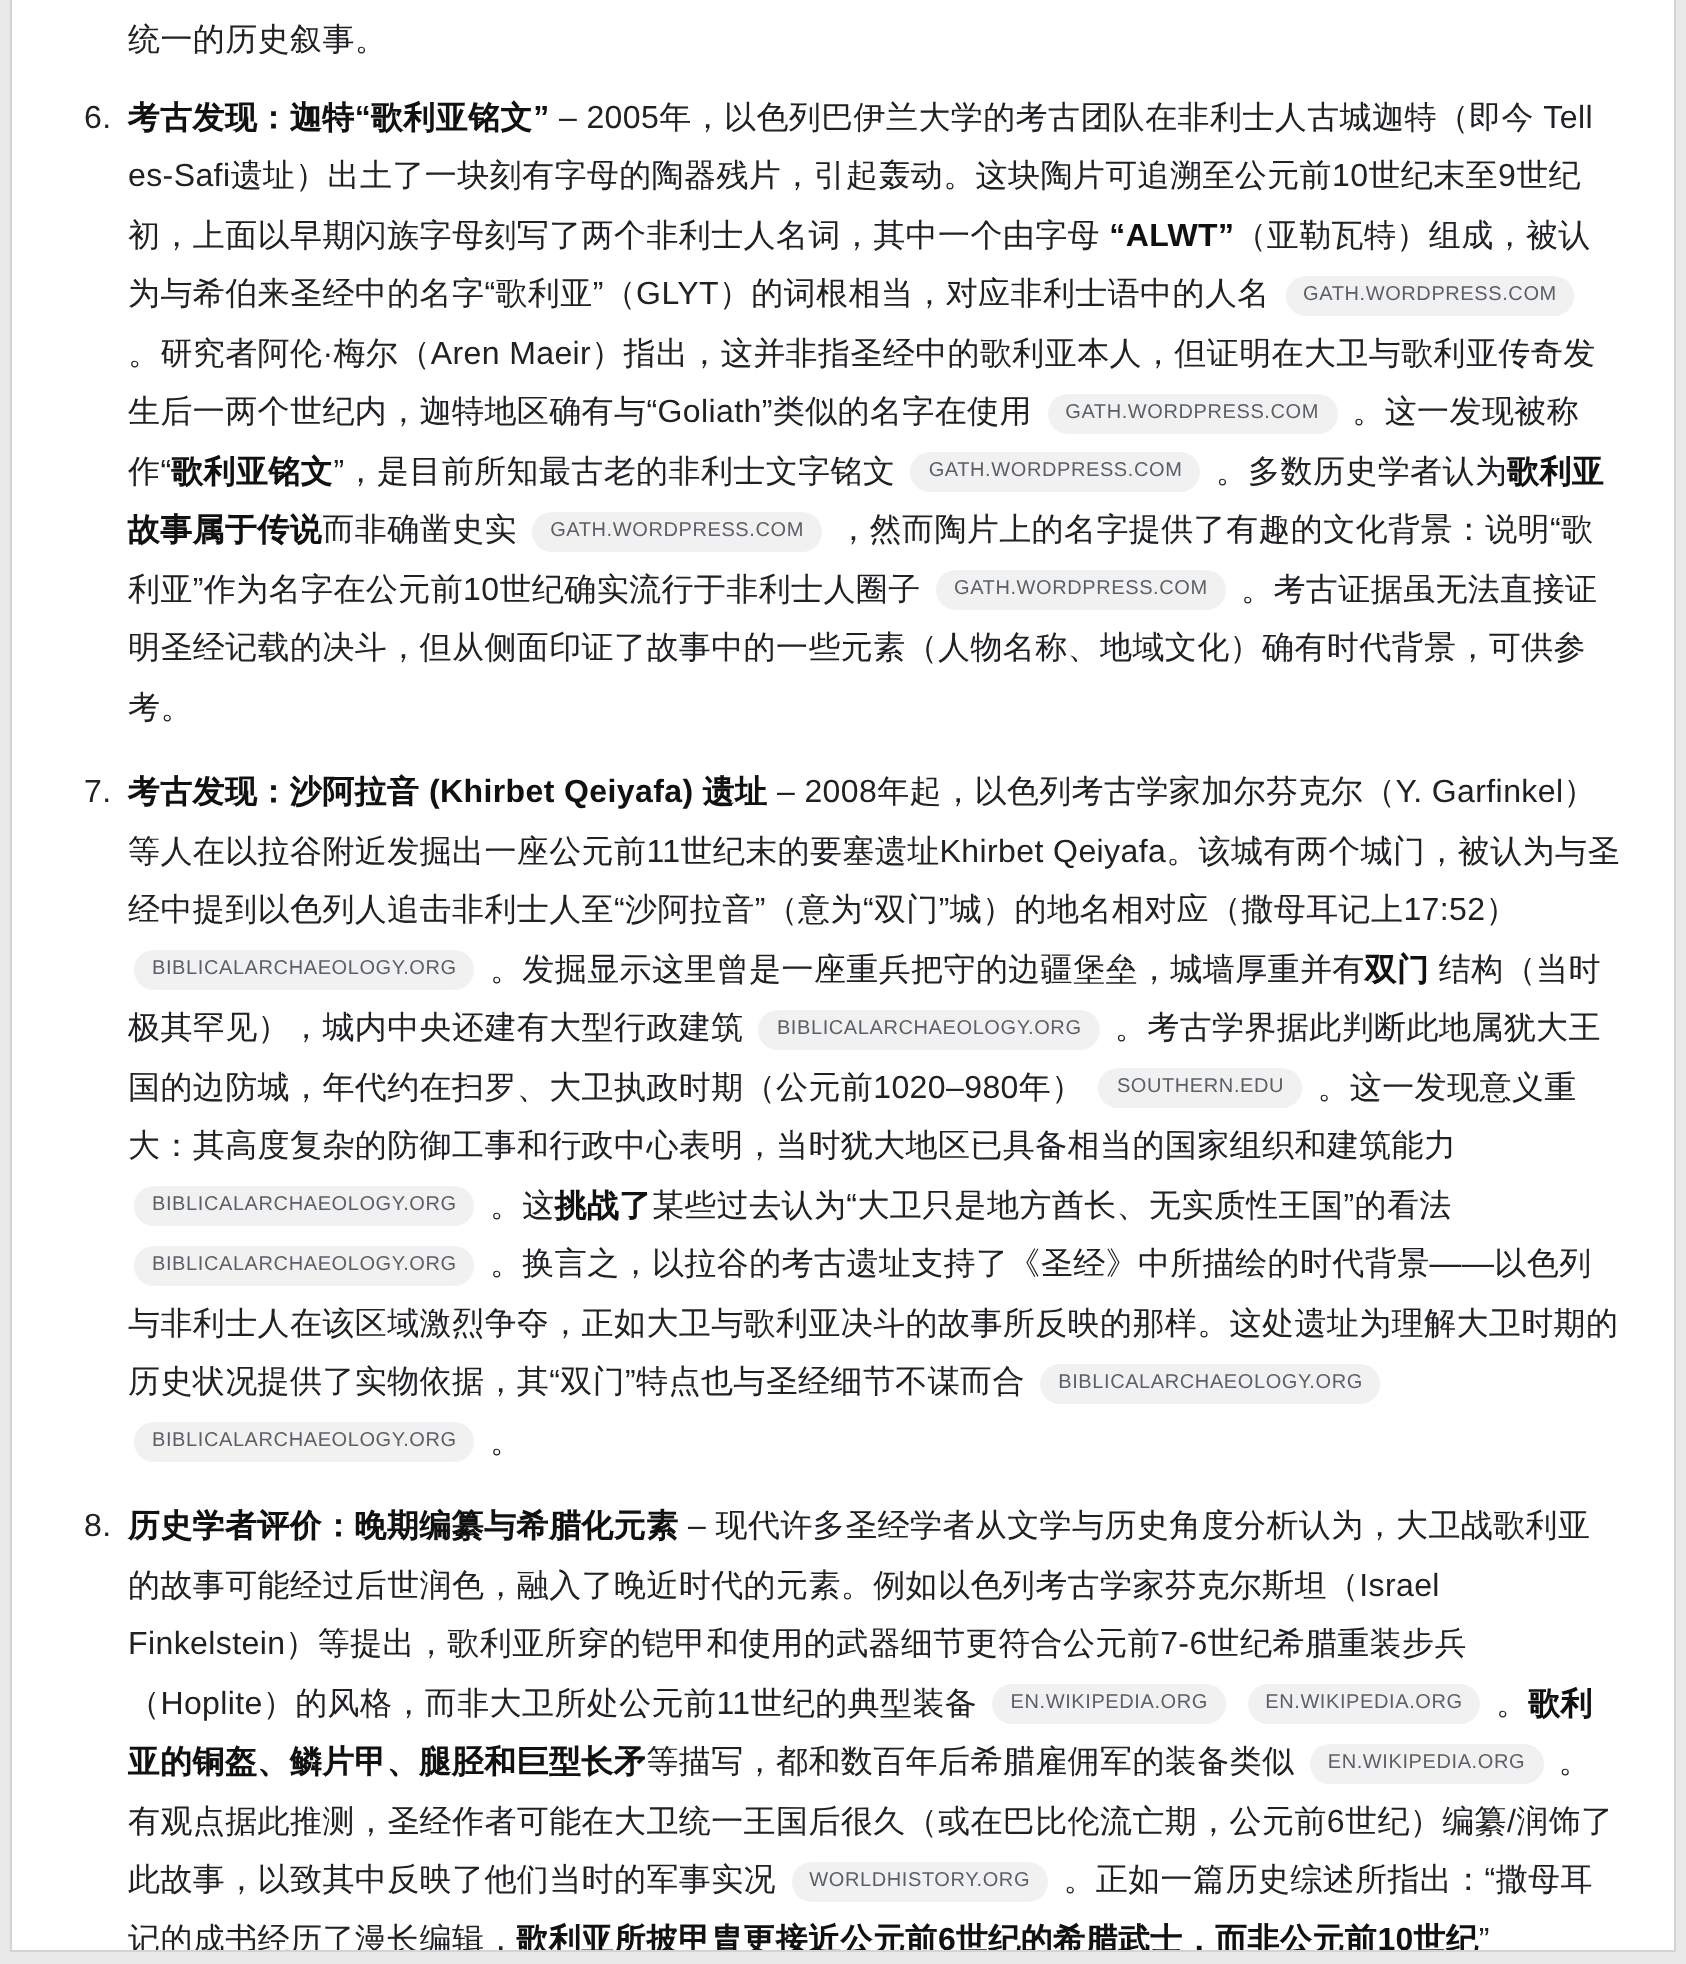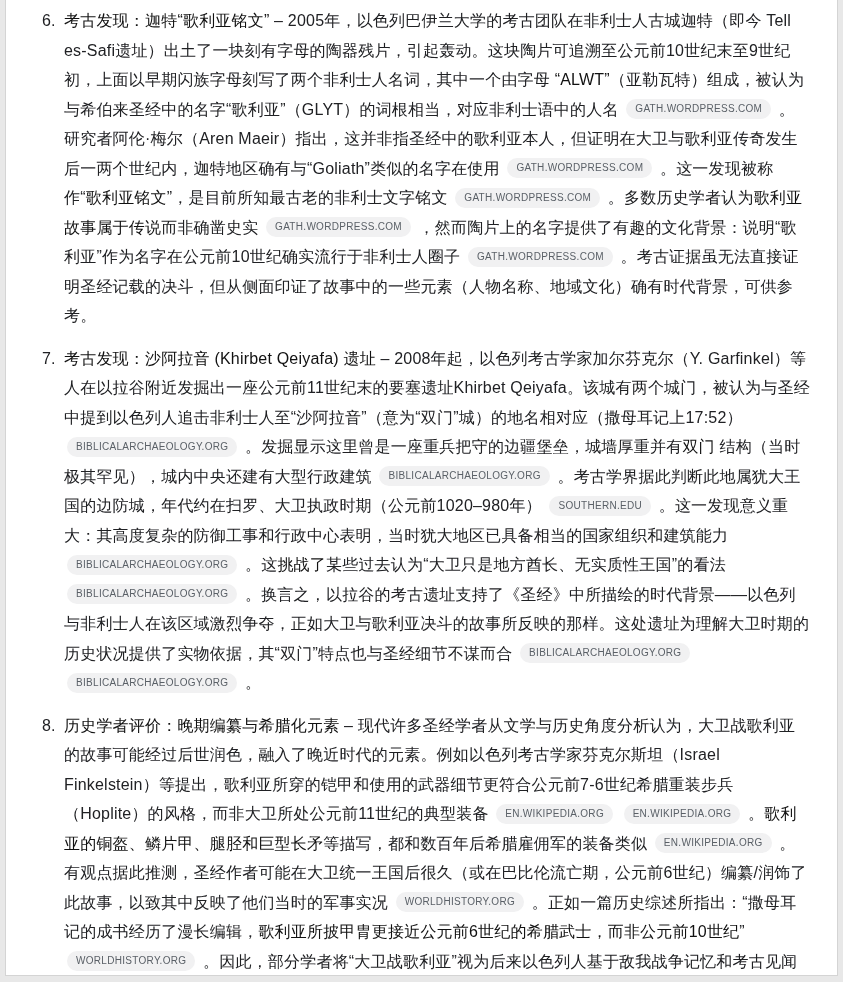--- a/index.html
+++ b/index.html
@@ -41,21 +41,21 @@
   }
   .item-number{
     flex:0 0 22px;
     width:22px;
   }
   .item-body{
     flex:1;
     min-width:0;
   }
   .item-body strong, .item-body b{
-    font-weight:normal;
+    font-weight:bold;
     color:#111111;
   }
   .pill{
     display:inline-block;
     background:#f1f1f2;
     color:#5a6067;
     font-size:10px;
     line-height:13px;
     padding:3px 9px 4px 9px;
     border-radius:11px;
@@ -64,20 +64,21 @@
     white-space:nowrap;
     margin:0 3px;
     cursor:pointer;
   }
 </style>
 </head>
 <body>
 
 <div class="page">
   <div class="content-card">
+    <p class="intro-paragraph">统一的历史叙事。</p>
     <div class="numbered-list">
         <div class="list-item">
           <span class="item-number">6.</span>
           <div class="item-body"><strong>考古发现：迦特“歌利亚铭文”</strong> – 2005年，以色列巴伊兰大学的考古团队在非利士人古城迦特（即今 Tell es-Safi遗址）出土了一块刻有字母的陶器残片，引起轰动。这块陶片可追溯至公元前10世纪末至9世纪初，上面以早期闪族字母刻写了两个非利士人名词，其中一个由字母 <strong>“ALWT”</strong>（亚勒瓦特）组成，被认为与希伯来圣经中的名字“歌利亚”（GLYT）的词根相当，对应非利士语中的人名 <span class="pill">GATH.WORDPRESS.COM</span> 。研究者阿伦·梅尔（Aren Maeir）指出，这并非指圣经中的歌利亚本人，但证明在大卫与歌利亚传奇发生后一两个世纪内，迦特地区确有与“Goliath”类似的名字在使用 <span class="pill">GATH.WORDPRESS.COM</span> 。这一发现被称作“<strong>歌利亚铭文</strong>”，是目前所知最古老的非利士文字铭文 <span class="pill">GATH.WORDPRESS.COM</span> 。多数历史学者认为<strong>歌利亚故事属于传说</strong>而非确凿史实 <span class="pill">GATH.WORDPRESS.COM</span> ，然而陶片上的名字提供了有趣的文化背景：说明“歌利亚”作为名字在公元前10世纪确实流行于非利士人圈子 <span class="pill">GATH.WORDPRESS.COM</span> 。考古证据虽无法直接证明圣经记载的决斗，但从侧面印证了故事中的一些元素（人物名称、地域文化）确有时代背景，可供参考。</div>
         </div>
         <div class="list-item">
           <span class="item-number">7.</span>
           <div class="item-body"><strong>考古发现：沙阿拉音 (Khirbet Qeiyafa) 遗址</strong> – 2008年起，以色列考古学家加尔芬克尔（Y. Garfinkel）等人在以拉谷附近发掘出一座公元前11世纪末的要塞遗址Khirbet Qeiyafa。该城有两个城门，被认为与圣经中提到以色列人追击非利士人至“沙阿拉音”（意为“双门”城）的地名相对应（撒母耳记上17:52） <span class="pill">BIBLICALARCHAEOLOGY.ORG</span> 。发掘显示这里曾是一座重兵把守的边疆堡垒，城墙厚重并有<strong>双门</strong> 结构（当时极其罕见），城内中央还建有大型行政建筑 <span class="pill">BIBLICALARCHAEOLOGY.ORG</span> 。考古学界据此判断此地属犹大王国的边防城，年代约在扫罗、大卫执政时期（公元前1020–980年） <span class="pill">SOUTHERN.EDU</span> 。这一发现意义重大：其高度复杂的防御工事和行政中心表明，当时犹大地区已具备相当的国家组织和建筑能力 <span class="pill">BIBLICALARCHAEOLOGY.ORG</span> 。这<strong>挑战了</strong>某些过去认为“大卫只是地方酋长、无实质性王国”的看法 <span class="pill">BIBLICALARCHAEOLOGY.ORG</span> 。换言之，以拉谷的考古遗址支持了《圣经》中所描绘的时代背景——以色列与非利士人在该区域激烈争夺，正如大卫与歌利亚决斗的故事所反映的那样。这处遗址为理解大卫时期的历史状况提供了实物依据，其“双门”特点也与圣经细节不谋而合 <span class="pill">BIBLICALARCHAEOLOGY.ORG</span> <span class="pill">BIBLICALARCHAEOLOGY.ORG</span> 。</div>
         </div>
         <div class="list-item">

